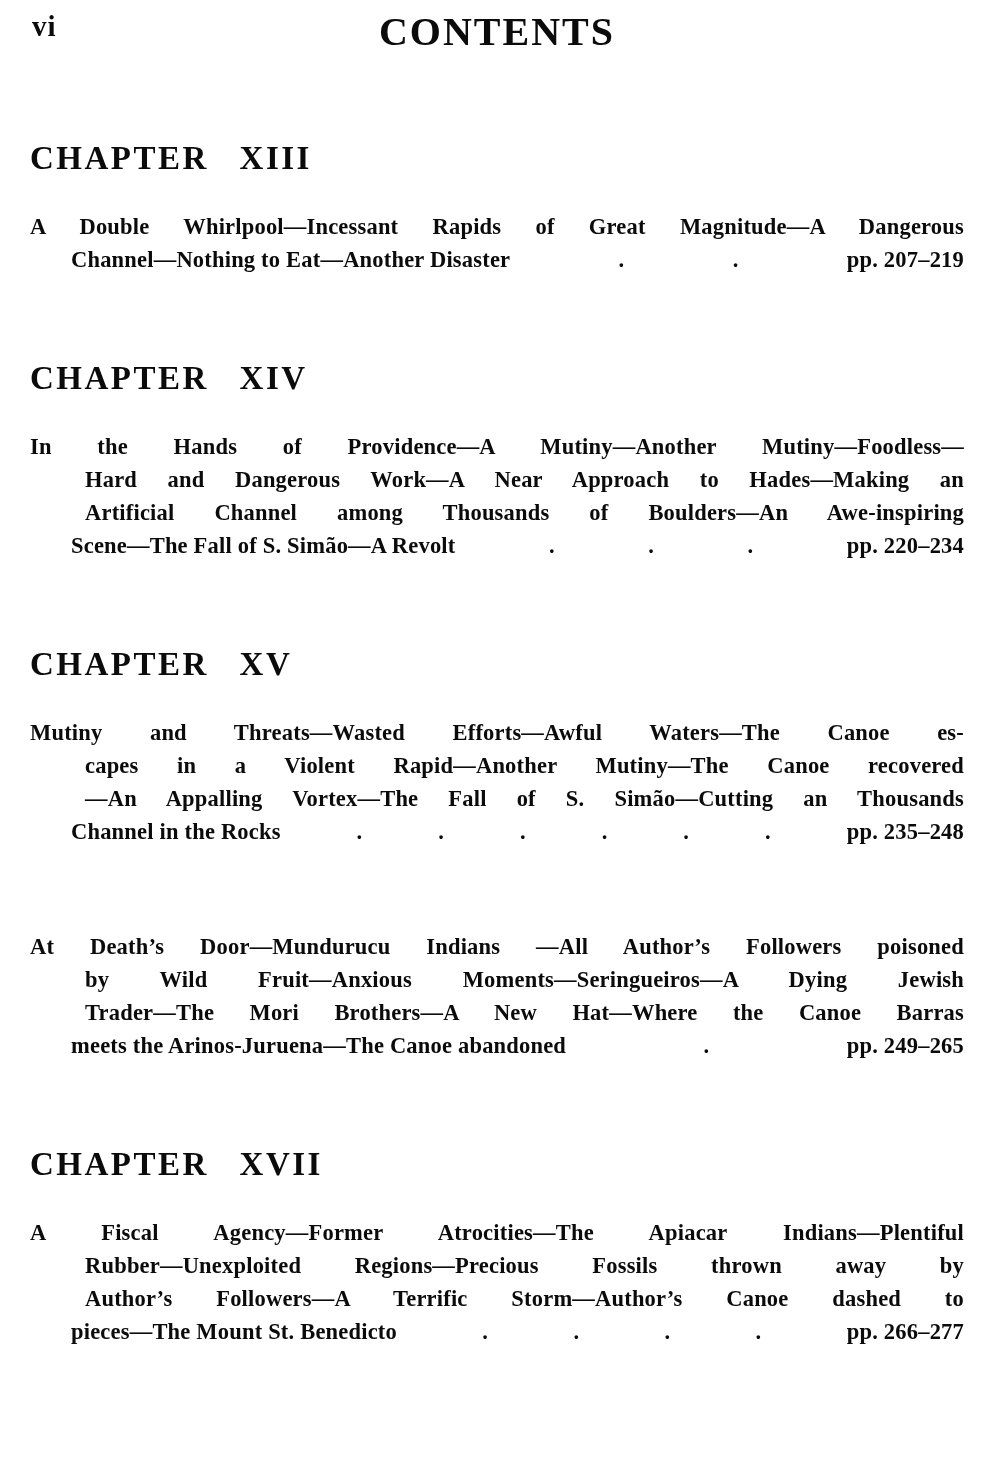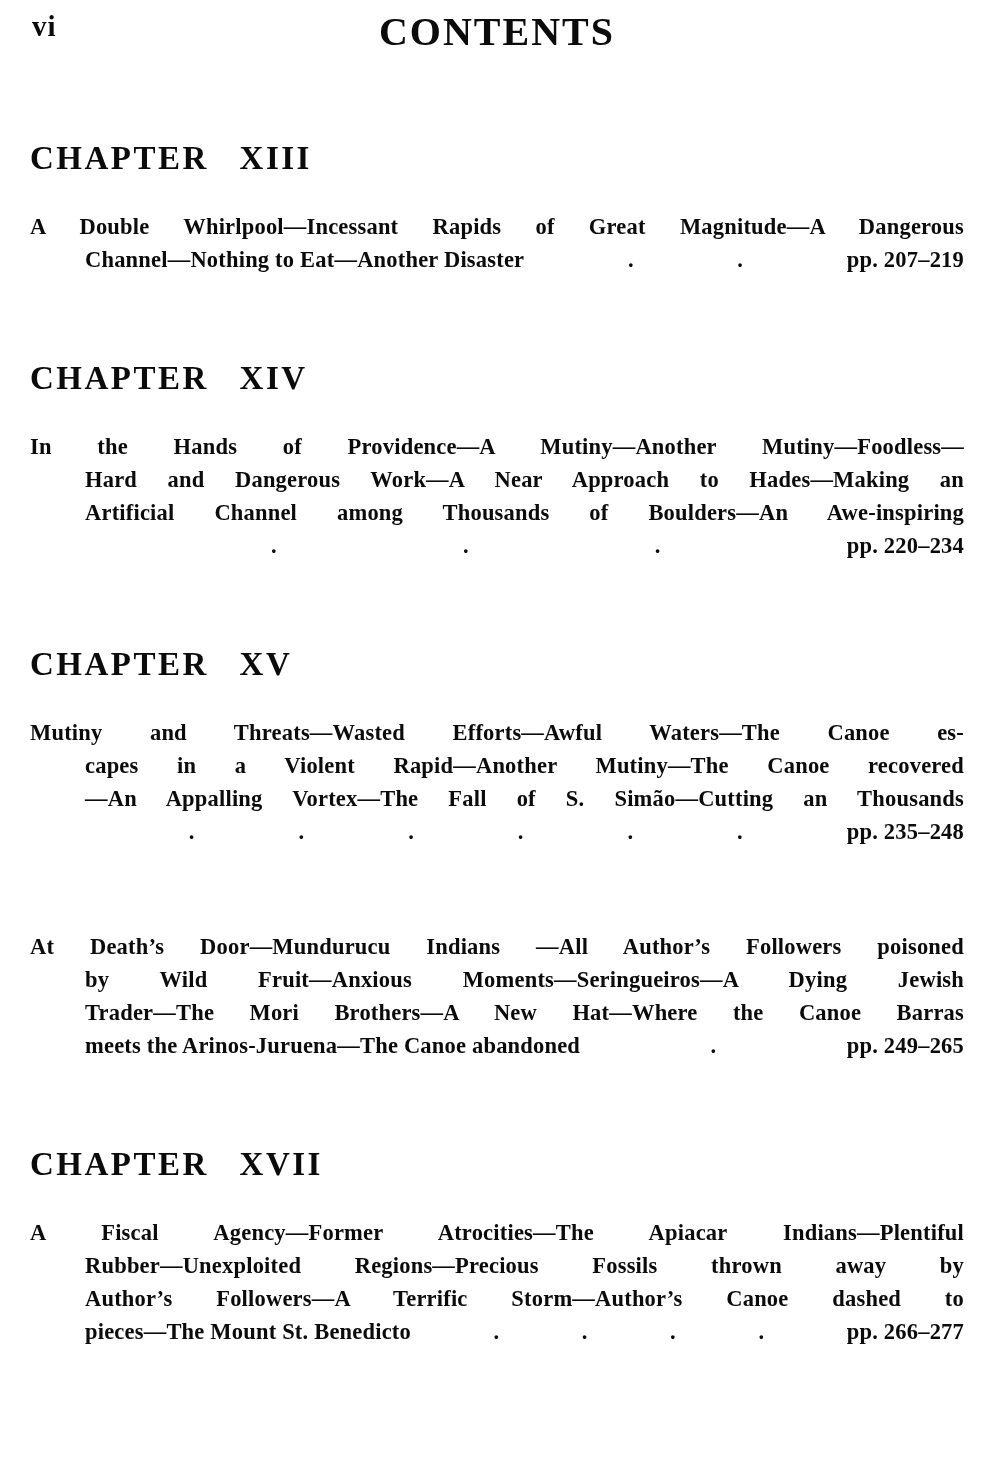--- a/index.html
+++ b/index.html
@@ -65,21 +65,21 @@
   .line {
     text-align: justify;
     text-align-last: justify;
   }
   .line.cont {
     margin-left: 55px;
   }
   .line.last {
     display: flex;
     align-items: baseline;
-    margin-left: 55px;
+    margin-left: 41px;
     text-align: right;
     text-align-last: auto;
   }
   .line.last .txt {
     white-space: nowrap;
   }
   .leader {
     flex: 1 1 auto;
     display: flex;
     justify-content: space-evenly;
@@ -118,37 +118,39 @@
         </div>
   </section>
 
   <section class="chapter">
     <h2 class="chap-head">CHAPTER XIV</h2>
     <div class="para">
           <div class="line">In the Hands of Providence—A Mutiny—Another Mutiny—Foodless—</div>
           <div class="line cont">Hard and Dangerous Work—A Near Approach to Hades—Making an</div>
           <div class="line cont">Artificial Channel among Thousands of Boulders—An Awe-inspiring</div>
           <div class="line cont last">
+            <span class="txt">Scene—The Fall of S. Simão—A Revolt</span>
             <span class="leader">
               <span class="dot">.</span>
               <span class="dot">.</span>
               <span class="dot">.</span>
             </span>
             <span class="pages">pp. 220–234</span>
           </div>
         </div>
   </section>
 
   <section class="chapter">
     <h2 class="chap-head">CHAPTER XV</h2>
     <div class="para">
           <div class="line">Mutiny and Threats—Wasted Efforts—Awful Waters—The Canoe es-</div>
           <div class="line cont">capes in a Violent Rapid—Another Mutiny—The Canoe recovered</div>
           <div class="line cont">—An Appalling Vortex—The Fall of S. Simão—Cutting an Thousands</div>
           <div class="line cont last">
+            <span class="txt">Channel in the Rocks</span>
             <span class="leader">
               <span class="dot">.</span>
               <span class="dot">.</span>
               <span class="dot">.</span>
               <span class="dot">.</span>
               <span class="dot">.</span>
               <span class="dot">.</span>
             </span>
             <span class="pages">pp. 235–248</span>
           </div>

